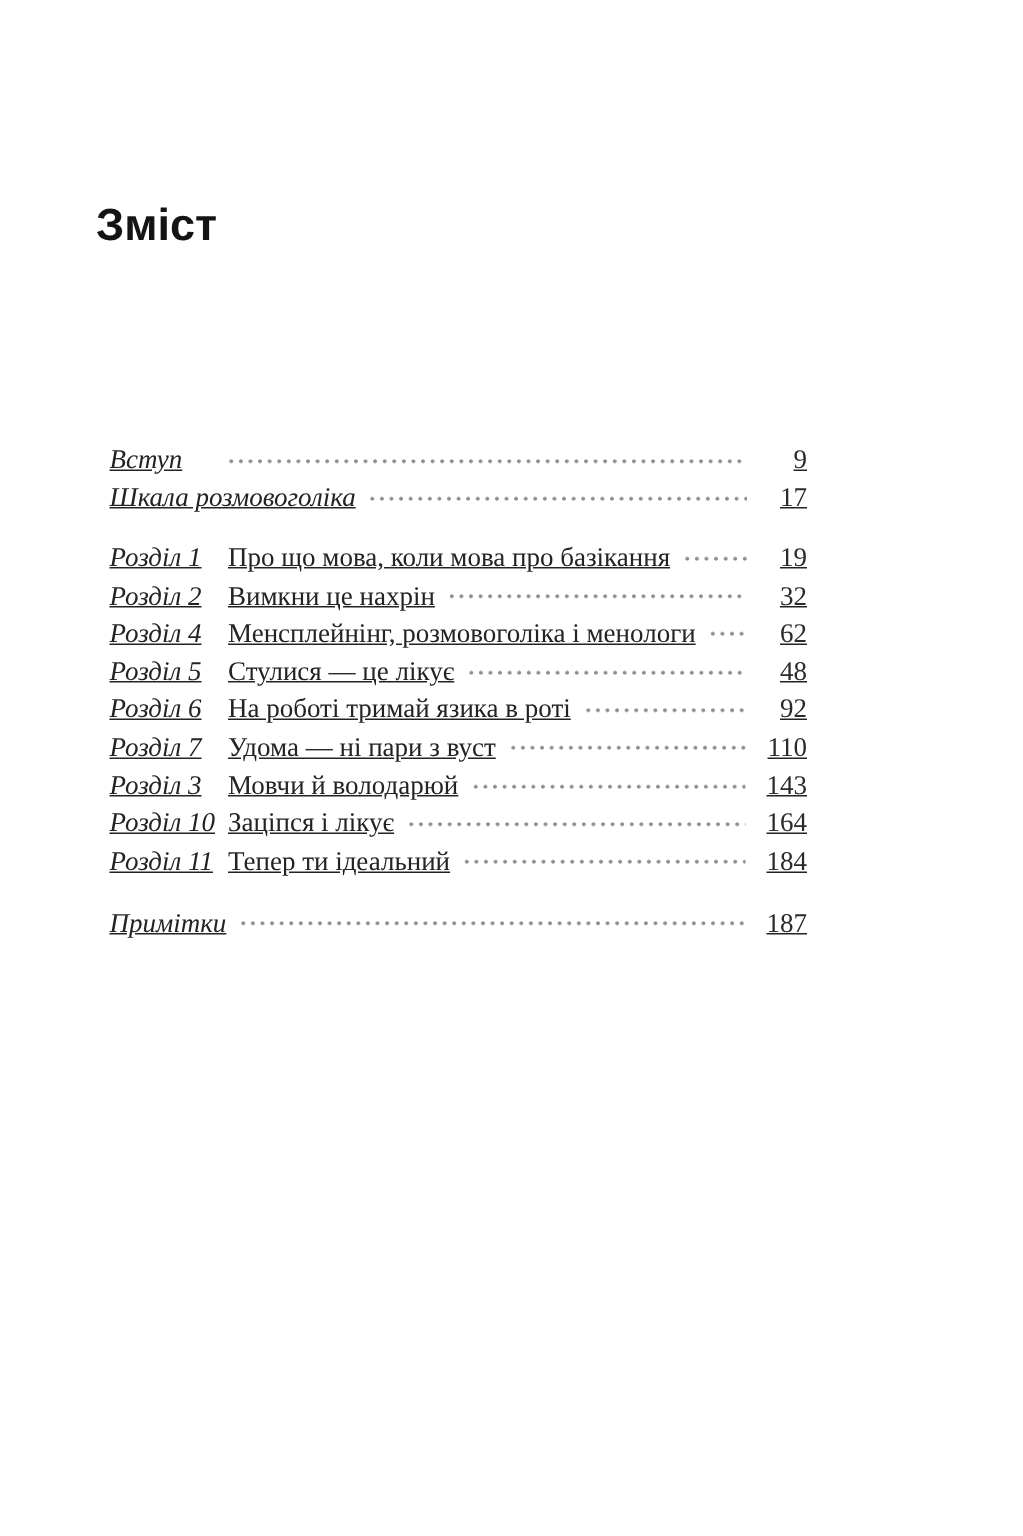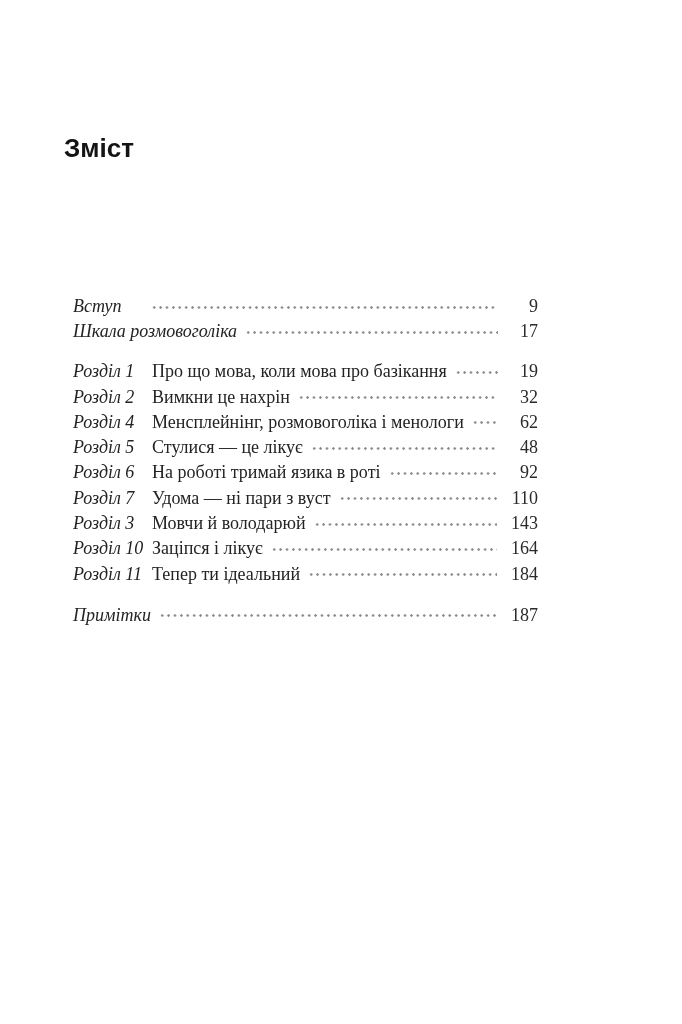--- a/index.html
+++ b/index.html
@@ -12,30 +12,31 @@
     color: #232323;
     overflow: hidden;
   }
   .title {
     position: absolute;
     left: 64px;
     top: 134px;
     margin: 0;
     font-family: "Liberation Sans", sans-serif;
     font-weight: 700;
-    font-size: 26px;
+    font-size: 30px;
     line-height: 1.1;
     color: #141414;
   }
   .toc {
     position: absolute;
     left: 73px;
     top: 294px;
     width: 465px;
     font-size: 18px;
+    text-decoration: underline;
   }
   .row {
     display: flex;
     height: 25.3px;
     line-height: 25.3px;
     white-space: nowrap;
   }
   .col1 { width: 79px; flex: none; font-style: italic; }
   .fm { min-width: 70px; flex: none; font-style: italic; }
   .ttl { flex: none; }

